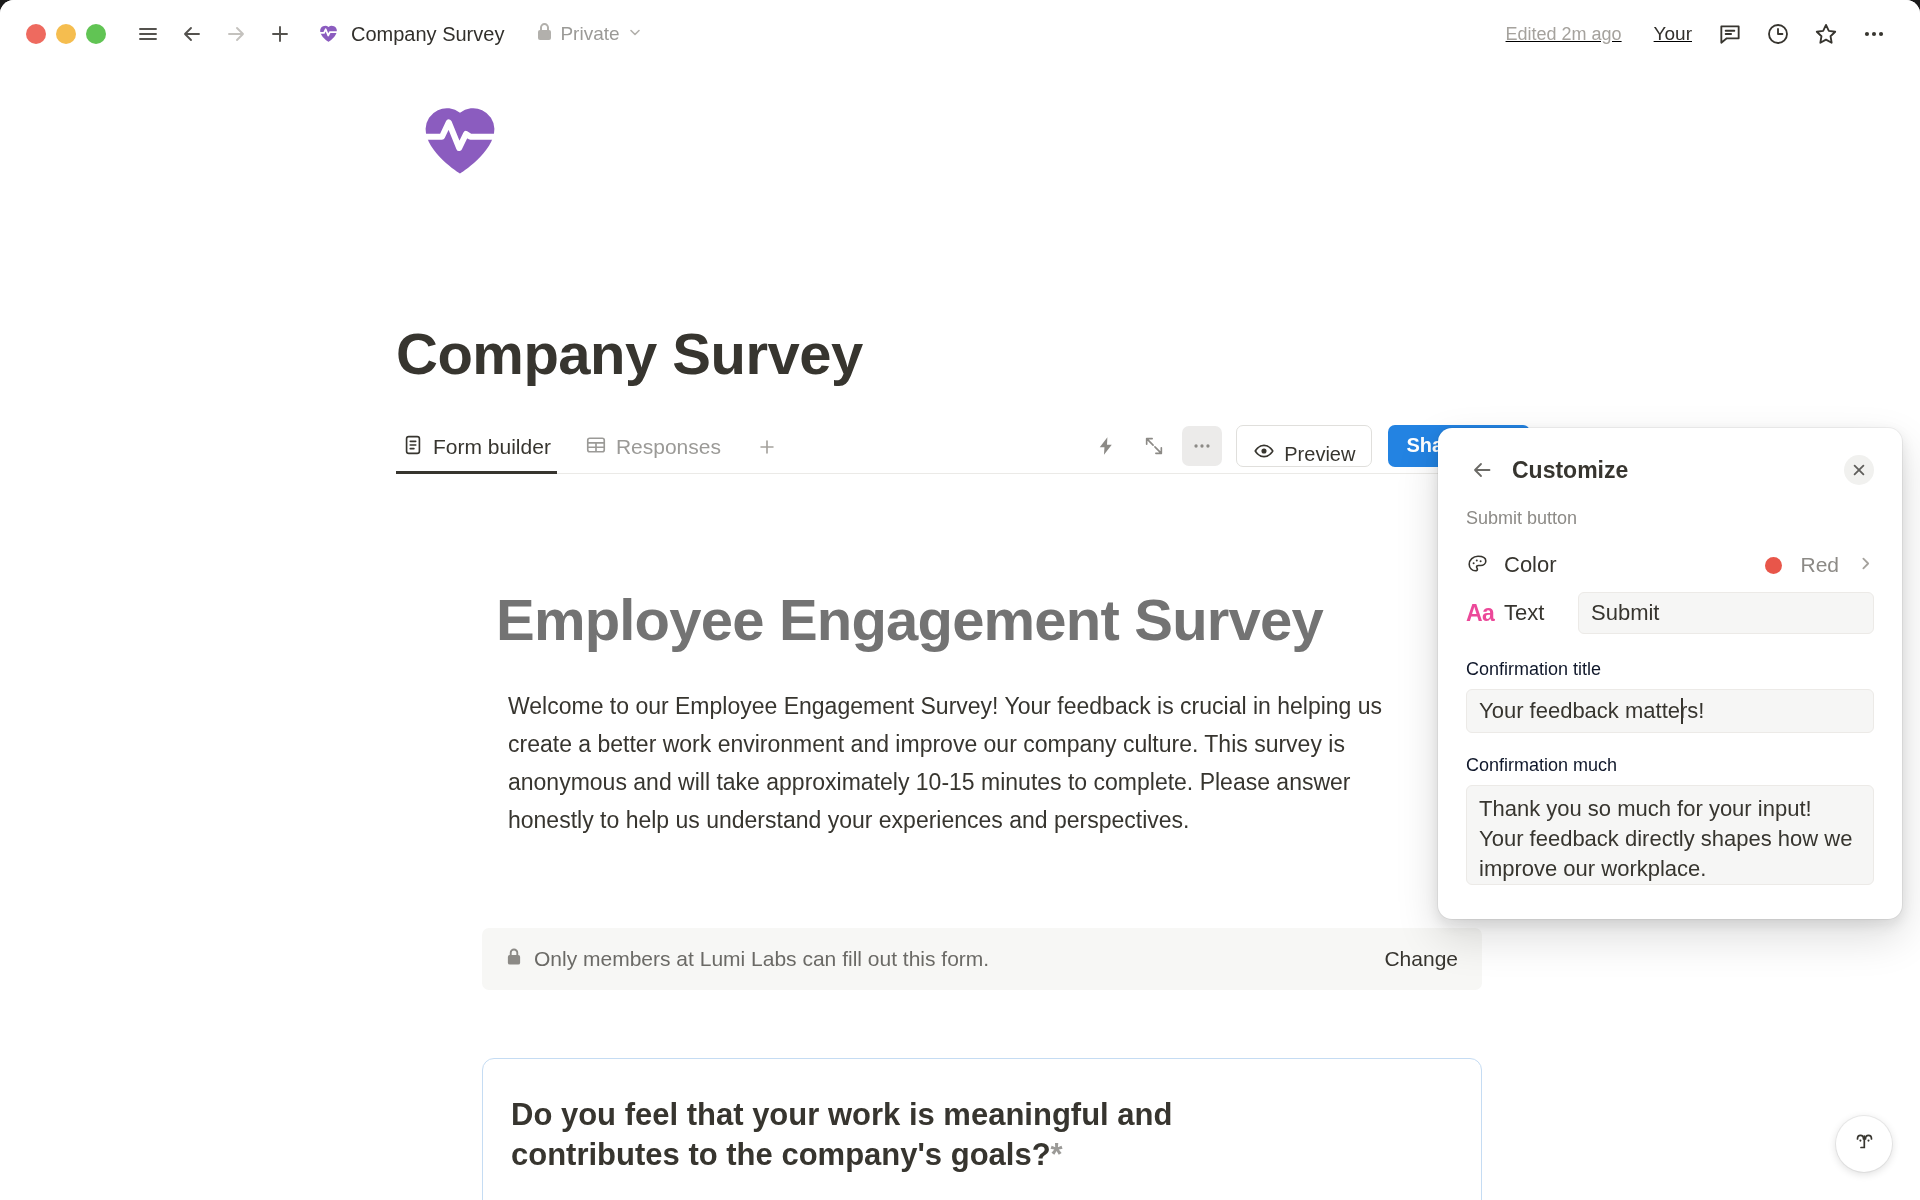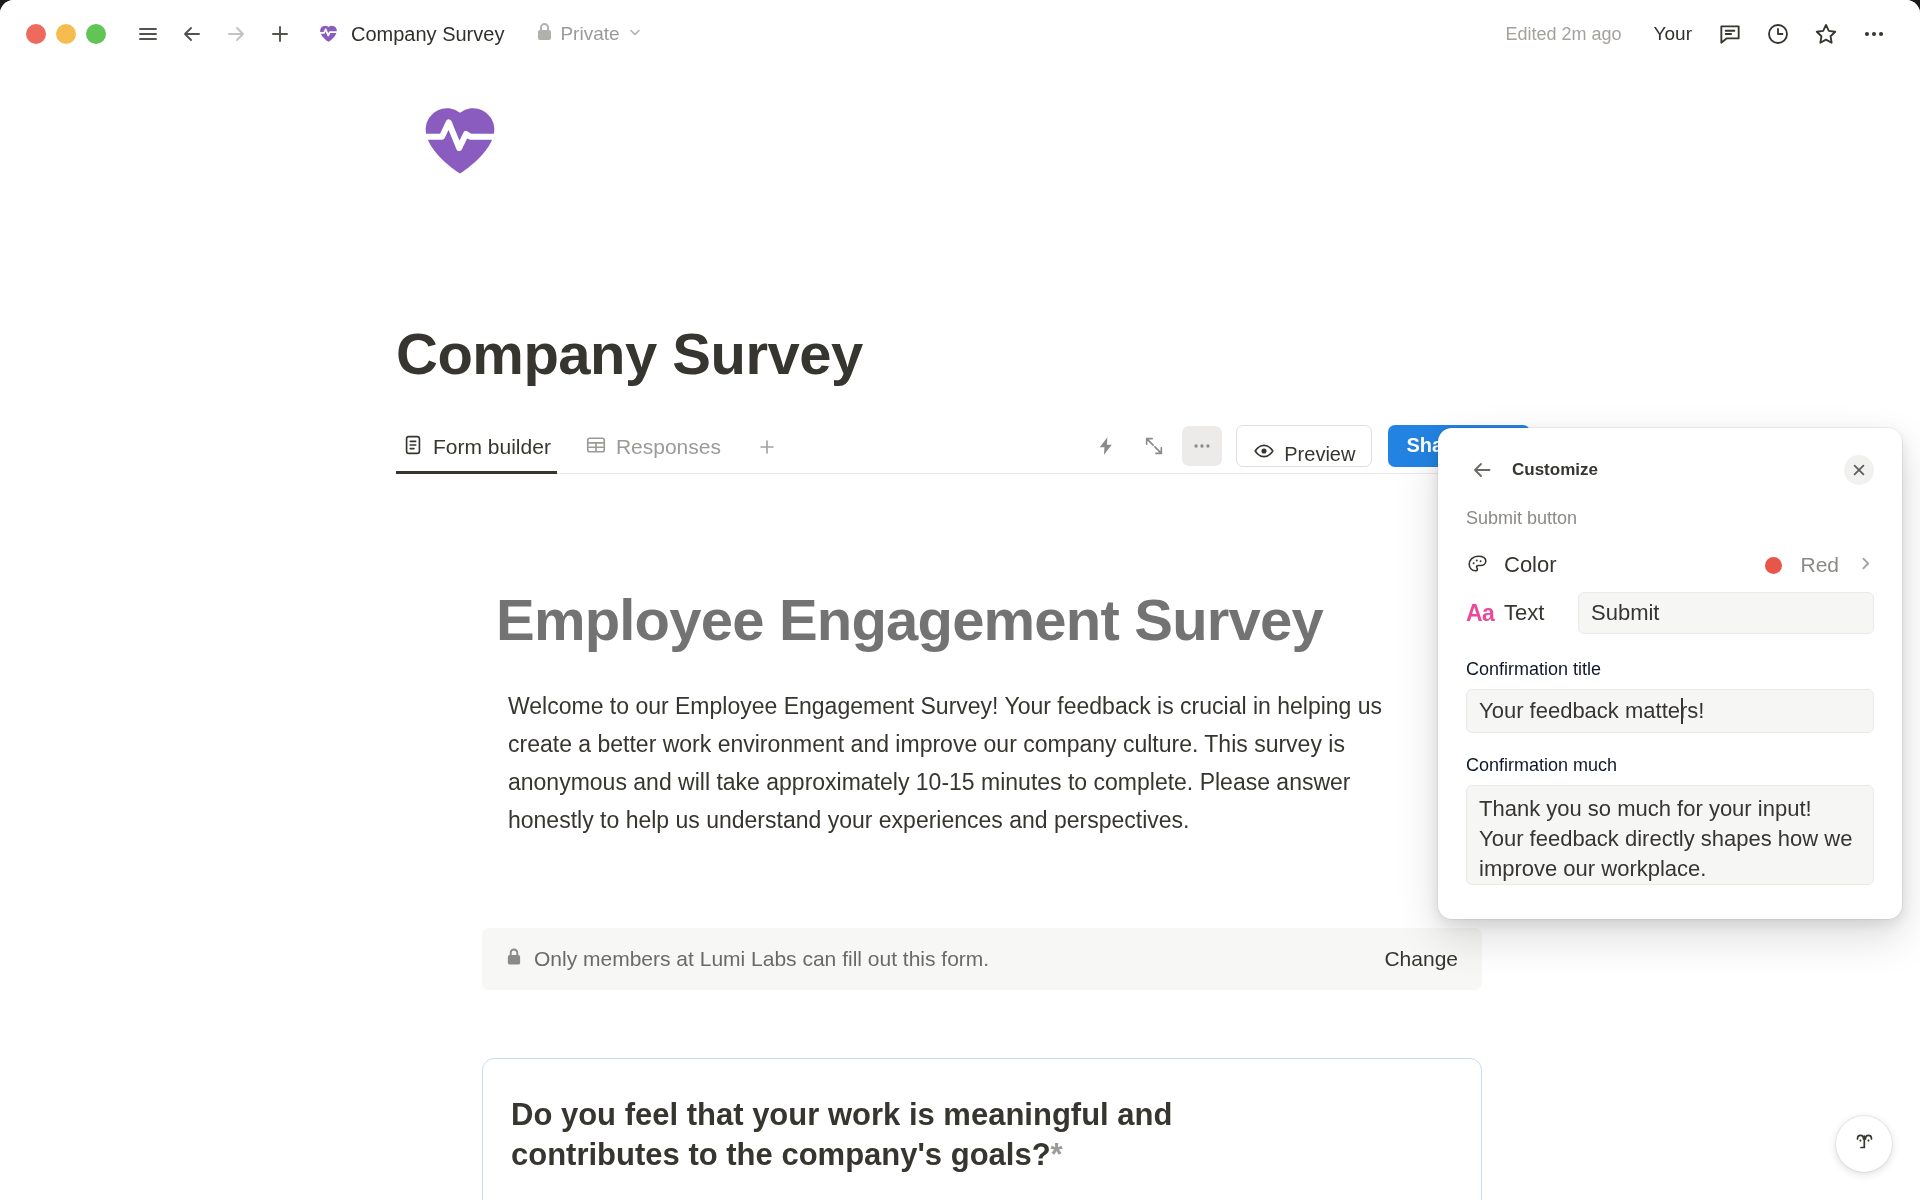--- a/index.html
+++ b/index.html
@@ -87,20 +87,21 @@
     font-size: 19px;
     color: #9b9a97;
   }
 
   .tb-right {
     margin-left: auto;
     display: flex;
     align-items: center;
     gap: 4px;
     margin-right: 24px;
+    text-decoration: underline;
   }
   .tb-edited {
     font-size: 18px;
     color: #a5a29d;
     margin-right: 16px;
     white-space: nowrap;
   }
   .tb-share {
     font-size: 19px;
     color: #32302c;
@@ -303,21 +304,21 @@
     height: 40px;
     margin-bottom: 18px;
   }
   #cust-back {
     width: 32px; height: 32px;
     display: flex; align-items: center; justify-content: center;
     cursor: pointer;
     border-radius: 5px;
   }
   #cust-title {
-    font-size: 17px;
+    font-size: 23px;
     font-weight: bold;
     color: #37352f;
     margin-left: 14px;
   }
   #cust-close {
     margin-left: auto;
     width: 30px; height: 30px;
     border-radius: 50%;
     background: #f1f1ef;
     display: flex; align-items: center; justify-content: center;

